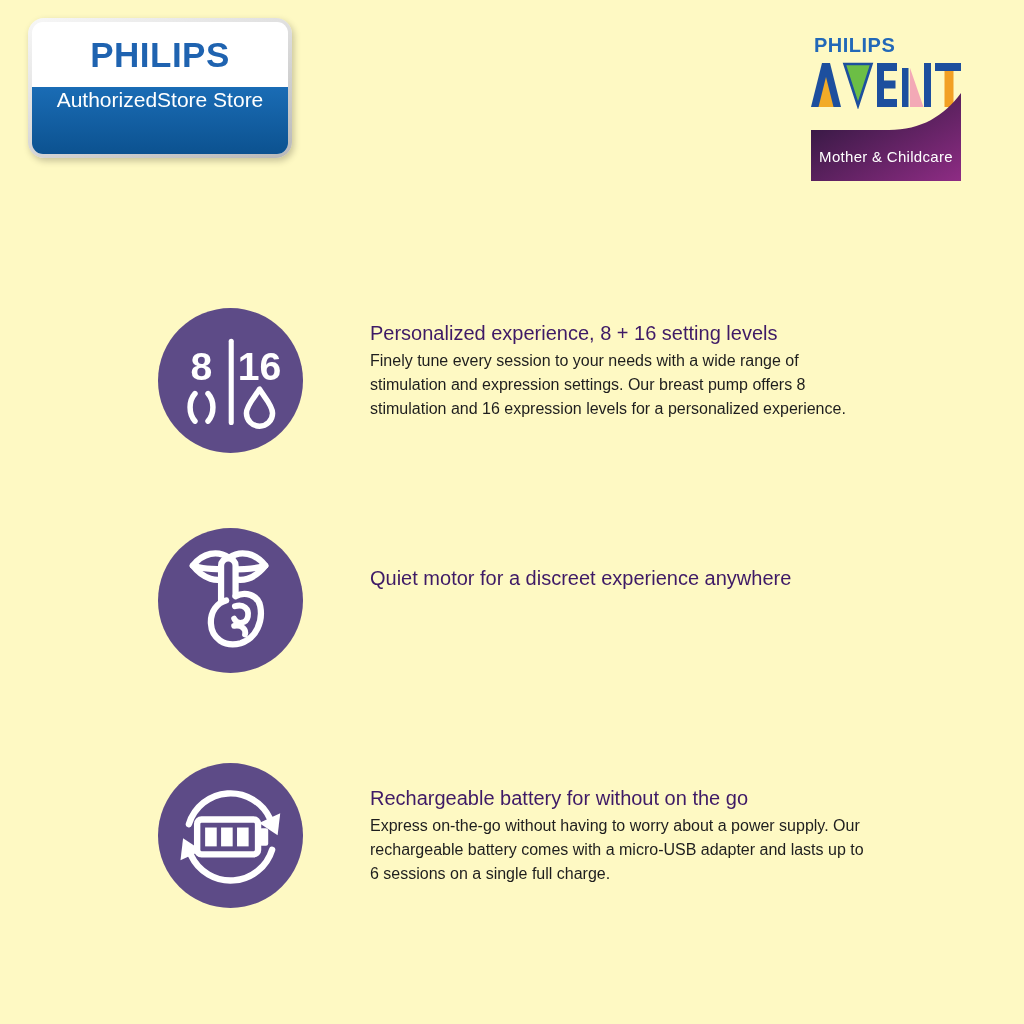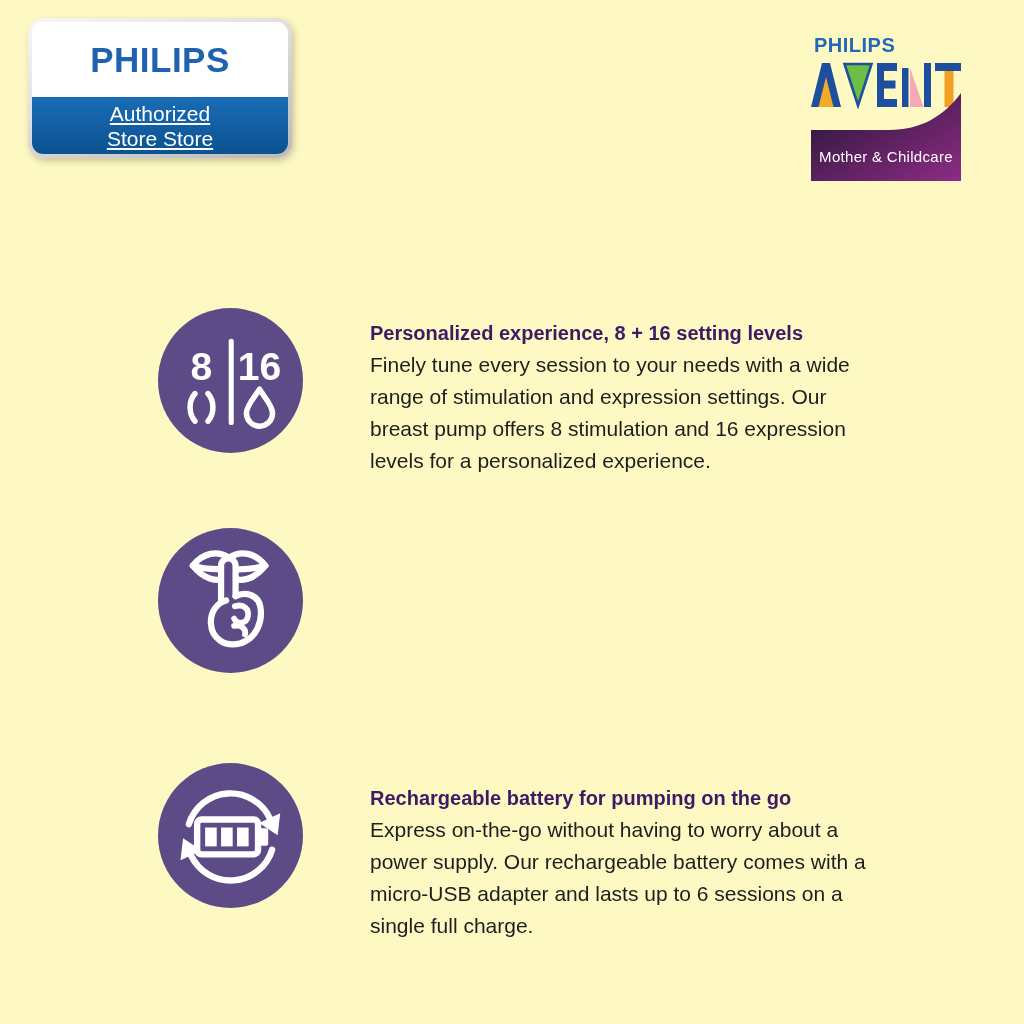--- a/index.html
+++ b/index.html
@@ -7,39 +7,39 @@
         font-family:"Liberation Sans",sans-serif;}
 
   
   .badge-outer{position:absolute;left:28px;top:18px;width:264px;height:140px;border-radius:16px;
     background:linear-gradient(160deg,#f7f7f7 0%,#dedede 45%,#b9b9b9 100%);
     box-shadow:2px 3px 7px rgba(0,0,0,0.22);padding:4px;box-sizing:border-box;}
   .badge-inner{width:100%;height:100%;border-radius:11px;overflow:hidden;display:flex;
     flex-direction:column;background:#fff;}
   .badge-top{flex:1;display:flex;align-items:center;justify-content:center;}
   .badge-brand{color:#1f63b0;font-weight:bold;font-size:35px;letter-spacing:.5px;}
-  .badge-band{height:57px;background:linear-gradient(#1a6cb5,#0c5290);color:#fff;text-align:center;
-    font-size:21px;line-height:25px;display:flex;flex-direction:column;justify-content:center;text-decoration:underline;}
+  .badge-band{height:67px;background:linear-gradient(#1a6cb5,#0c5290);color:#fff;text-align:center;
+    font-size:21px;line-height:25px;display:flex;flex-direction:row;justify-content:center;}
 
   
   .avent-logo{position:absolute;left:810px;top:34px;width:152px;height:150px;}
   .avent-philips{position:absolute;left:4px;top:0;color:#2268b8;font-weight:bold;font-size:20px;
     letter-spacing:.5px;}
   .avent-word{position:absolute;left:0;top:25px;}
   .avent-banner{position:absolute;left:0;top:59px;}
 
   
   .icon-circle{position:absolute;left:158px;width:145px;height:145px;border-radius:50%;
     background:#5d4b87;display:flex;align-items:center;justify-content:center;}
   .icon-circle svg{width:145px;height:145px;display:block;}
   .f1-icon{top:308px;} .f2-icon{top:528px;} .f3-icon{top:763px;}
   .feature-text{position:absolute;left:370px;width:496px;}
   .f1-text{top:321px;} .f2-text{top:566px;} .f3-text{top:786px;}
-  .feature-title{font-size:20px;font-weight:bold;color:#3e1a66;margin:0 0 3px 0;line-height:25px;}
-  .feature-body{font-size:21px;color:#1e1e1e;margin:0;line-height:32px;}
+  .feature-title{font-size:20px;font-weight:normal;color:#3e1a66;margin:0 0 3px 0;line-height:25px;}
+  .feature-body{font-size:16px;color:#1e1e1e;margin:0;line-height:24px;}
 
   .white-stroke{stroke:#ffffff;fill:none;stroke-linecap:round;stroke-linejoin:round;}
   .icon-num{fill:#ffffff;font-family:"Liberation Sans",sans-serif;font-weight:bold;font-size:27px;}
 </style>
 </head>
 <body>
 
 <div class="page">
 
   <div class="badge-outer">
@@ -109,35 +109,36 @@
 
       <rect x="43.5" y="21" width="10" height="48" rx="5" fill="#5d4b87" stroke="#fff" stroke-width="4.3"></rect>
 
       <path d="M53.5,47 C60,43.5 69,46 70.5,54 C72.5,64 68,76 57,79.5 C46,82.5 37,76 36.5,66 C36,57.5 41,51.5 47,50" fill="#5d4b87" stroke="#fff" stroke-width="4.3" stroke-linecap="round" stroke-linejoin="round"></path>
 
       <path class="white-stroke" stroke-width="4" d="M53,54 C59,52 63,56 62,61 C61,66 54.5,67 52.5,62.5"></path>
       <path class="white-stroke" stroke-width="4" d="M52.5,67.5 C58,66.5 61,70 60,73.5"></path>
     </svg>
   </div>
   <div class="feature-text f2-text">
+    <p class="feature-title">Quiet motor for a discreet experience anywhere</p>
   </div>
 
   <div class="icon-circle f3-icon">
     <svg viewBox="0 0 100 100">
 
       <path class="white-stroke" stroke-width="4.4" d="M21.3,42.2 A30,30 0 0 1 77.2,38.3"></path>
       <polygon points="69.7,41.4 84.3,34.6 82.5,49.8" fill="#ffffff"></polygon>
       <path class="white-stroke" stroke-width="4.4" d="M78.7,59.8 A30,30 0 0 1 22.8,63.7"></path>
       <polygon points="30.1,60.3 15.5,67.1 17.3,51.9" fill="#ffffff"></polygon>
 
       <rect x="27" y="39" width="42" height="24" rx="3" fill="#5d4b87" stroke="#fff" stroke-width="4.4"></rect>
       <rect x="70" y="45" width="6" height="12" rx="1.5" fill="#ffffff"></rect>
       <rect x="32.5" y="44.5" width="8" height="13" fill="#ffffff"></rect>
       <rect x="43.5" y="44.5" width="8" height="13" fill="#ffffff"></rect>
       <rect x="54.5" y="44.5" width="8" height="13" fill="#ffffff"></rect>
     </svg>
   </div>
   <div class="feature-text f3-text">
-    <p class="feature-title">Rechargeable battery for pumping on the go</p>
+    <p class="feature-title">Rechargeable battery for without on the go</p>
     <p class="feature-body">Express on-the-go without having to worry about a power supply. Our rechargeable battery comes with a micro-USB adapter and lasts up to 6 sessions on a single full charge.</p>
   </div>
 
 </div>
 
 </body></html>

